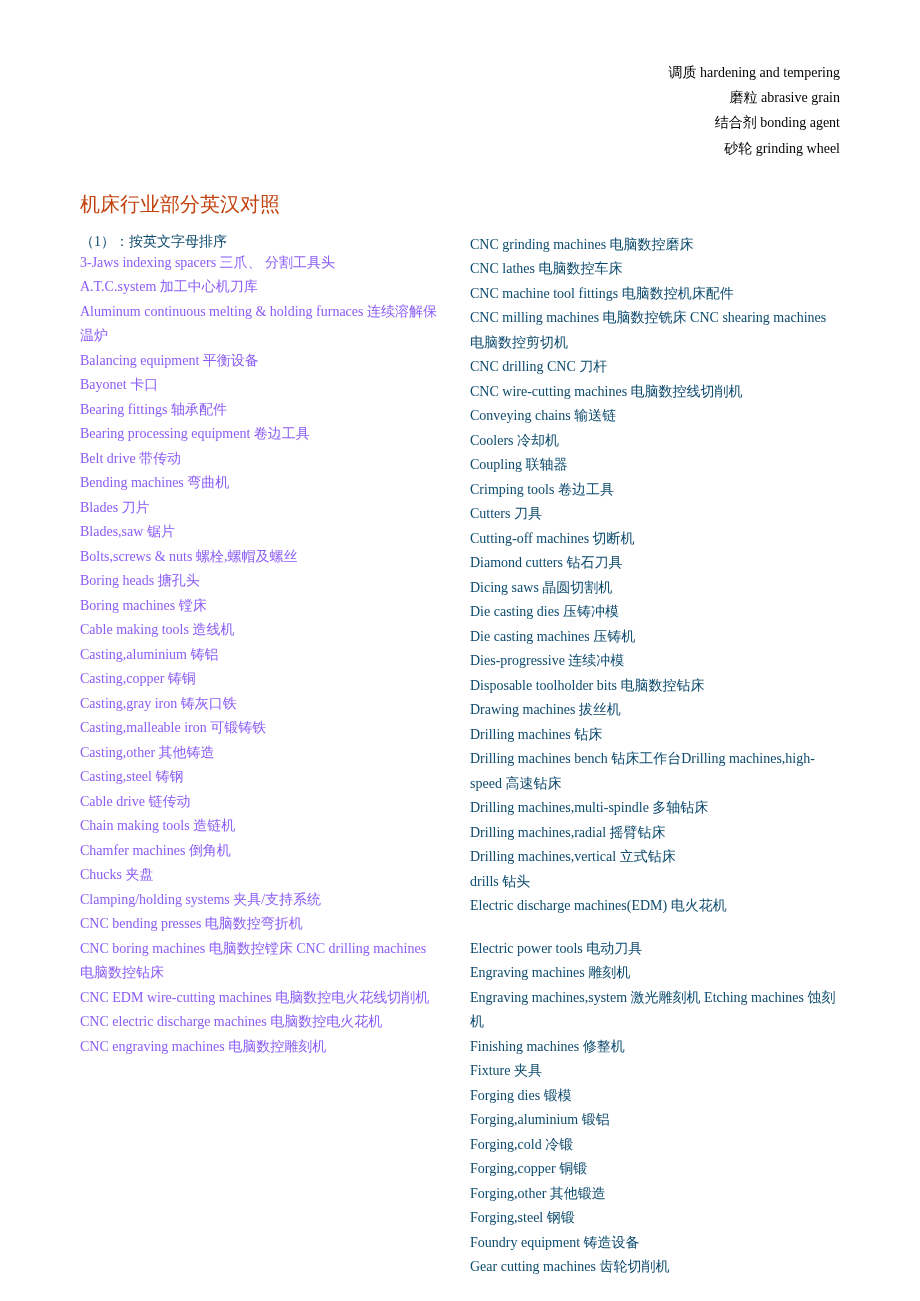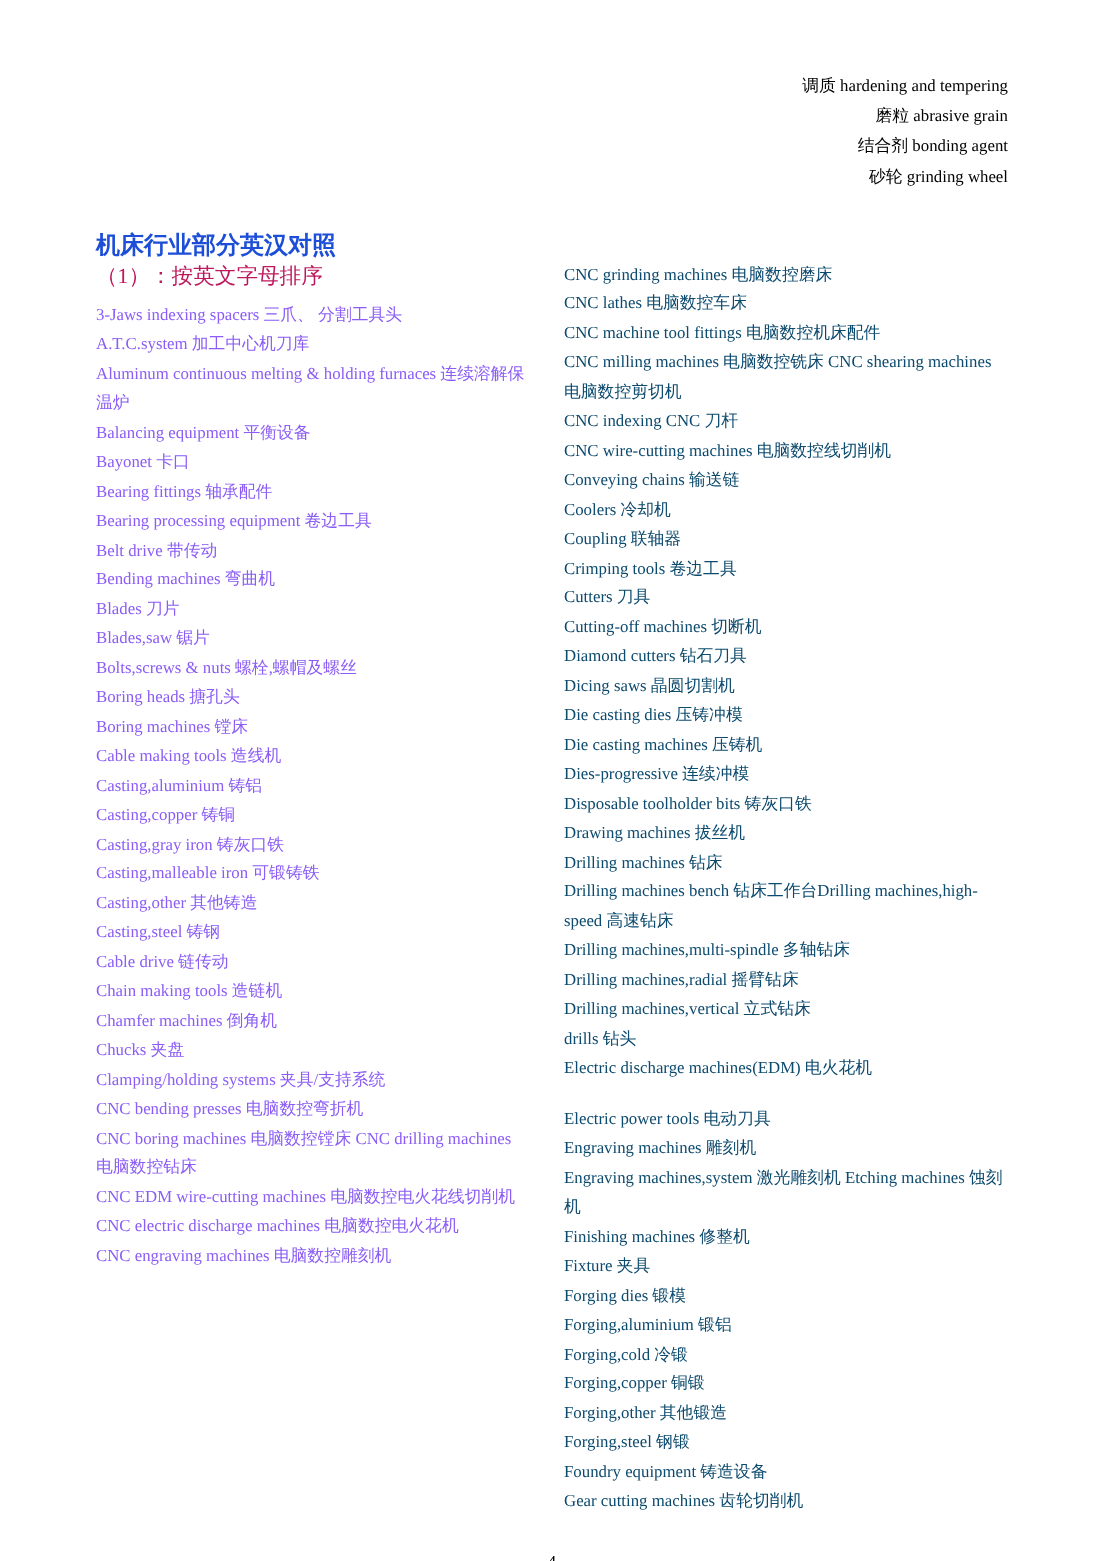--- a/index.html
+++ b/index.html
@@ -32,27 +32,27 @@
     .top-section {
       text-align: right;
       margin-bottom: 30px;
     }
     .top-section p {
       line-height: 1.8;
       font-size: 14px;
     }
     .section-title {
       font-size: 20px;
-      font-weight: bold;
-      color: #1d4ed8;
+      font-weight: normal;
+      margin-bottom: 15px;
+      color: #c2410c;
     }
     .subtitle {
-      font-size: 18px;
-      margin-bottom: 10px;
-      color: #be185d;
+      font-size: 14px;
+      color: #0c4a6e;
     }
     .entry {
       line-height: 1.75;
       font-size: 14px;
       color: #8b5cf6;
       margin-bottom: 0;
     }
     .page-number {
       text-align: center;
       margin-top: 30px;
@@ -115,34 +115,34 @@
         <p class="entry">CNC electric discharge machines 电脑数控电火花机</p>
         <p class="entry">CNC engraving machines 电脑数控雕刻机</p>
       </div>
   </div>
   <div class="right-column">
     <div id="right-entries-container">
         <p class="right-entry">CNC grinding machines 电脑数控磨床</p>
         <p class="right-entry">CNC lathes 电脑数控车床</p>
         <p class="right-entry">CNC machine tool fittings 电脑数控机床配件</p>
         <p class="right-entry">CNC milling machines 电脑数控铣床 CNC shearing machines 电脑数控剪切机</p>
-        <p class="right-entry">CNC indexing CNC 刀杆</p>
+        <p class="right-entry">CNC drilling CNC 刀杆</p>
         <p class="right-entry">CNC wire-cutting machines 电脑数控线切削机</p>
         <p class="right-entry">Conveying chains 输送链</p>
         <p class="right-entry">Coolers 冷却机</p>
         <p class="right-entry">Coupling 联轴器</p>
         <p class="right-entry">Crimping tools 卷边工具</p>
         <p class="right-entry">Cutters 刀具</p>
         <p class="right-entry">Cutting-off machines 切断机</p>
         <p class="right-entry">Diamond cutters 钻石刀具</p>
         <p class="right-entry">Dicing saws 晶圆切割机</p>
         <p class="right-entry">Die casting dies 压铸冲模</p>
         <p class="right-entry">Die casting machines 压铸机</p>
         <p class="right-entry">Dies-progressive 连续冲模</p>
-        <p class="right-entry">Disposable toolholder bits 铸灰口铁</p>
+        <p class="right-entry">Disposable toolholder bits 电脑数控钻床</p>
         <p class="right-entry">Drawing machines 拔丝机</p>
         <p class="right-entry">Drilling machines 钻床</p>
         <p class="right-entry">Drilling machines bench 钻床工作台Drilling machines,high-speed 高速钻床</p>
         <p class="right-entry">Drilling machines,multi-spindle 多轴钻床</p>
         <p class="right-entry">Drilling machines,radial 摇臂钻床</p>
         <p class="right-entry">Drilling machines,vertical 立式钻床</p>
         <p class="right-entry">drills 钻头</p>
         <p class="right-entry">Electric discharge machines(EDM) 电火花机</p>
         <p class="section-gap">&nbsp;</p>
         <p class="right-entry">Electric power tools 电动刀具</p>

